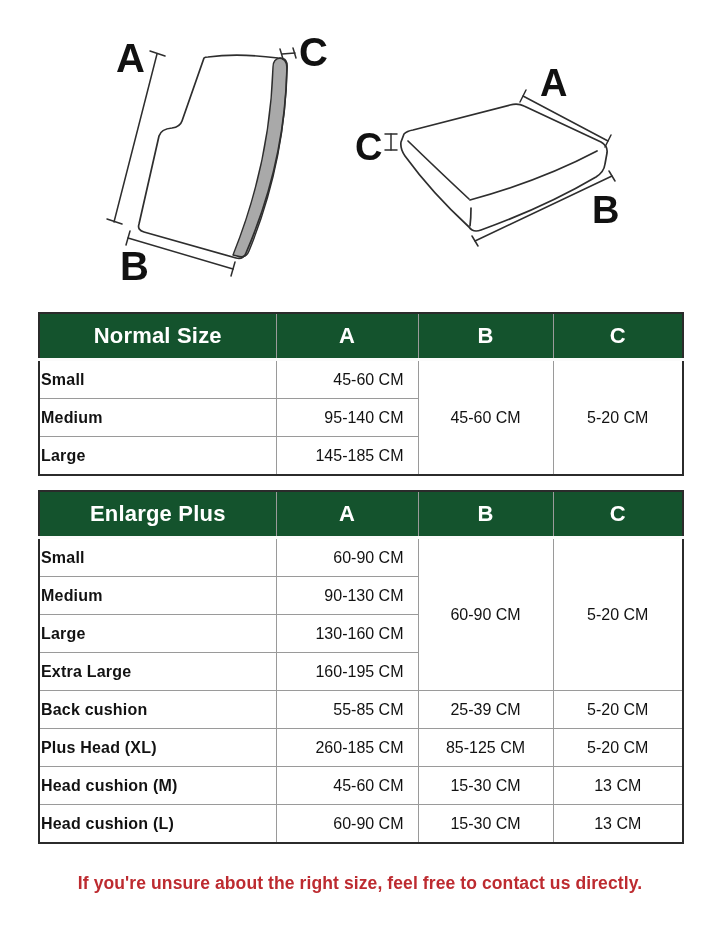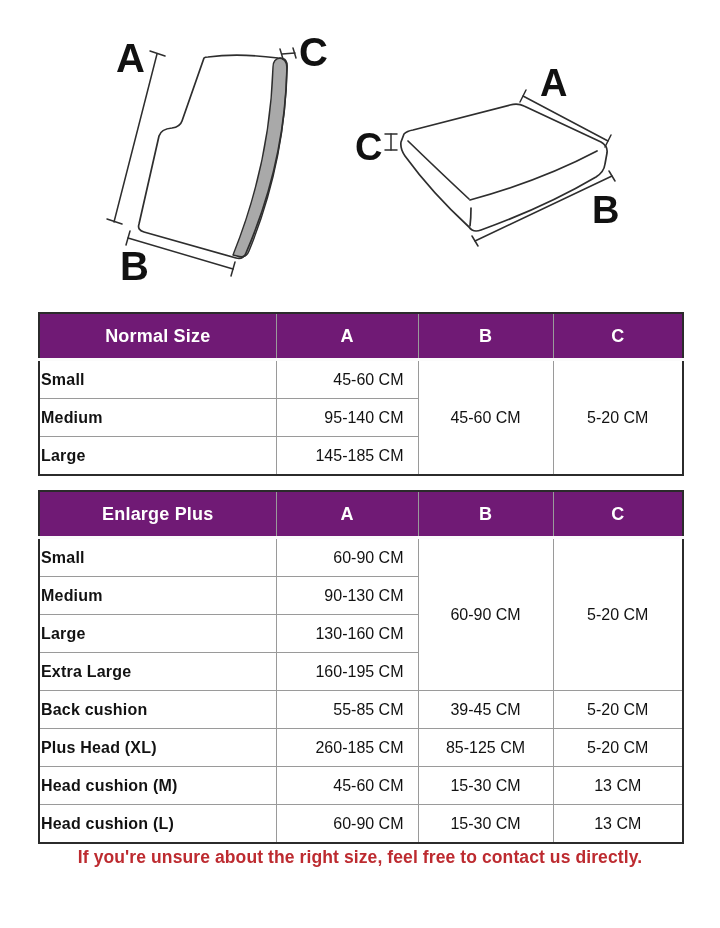--- a/index.html
+++ b/index.html
@@ -17,35 +17,35 @@
 
   
   .size-table-wrap{position:absolute;left:38px;width:644px;}
   .t-normal{top:312px;}
   .t-enlarge{top:490px;}
   table.size-table{
     border-collapse:collapse;table-layout:fixed;width:644px;
     border:2px solid #2b2b2b;
   }
   table.size-table th{
-    background:#701a75;color:#ffffff;font-weight:bold;font-size:18px;
+    background:#14532d;color:#ffffff;font-weight:bold;font-size:22px;
     height:42px;border:1px solid #9a9a9a;border-bottom:3px solid #fbfbfb;
     text-align:center;letter-spacing:.2px;
   }
   table.size-table td{
     border:1px solid #9a9a9a;height:35px;font-size:16px;color:#121212;
     background:#fff;vertical-align:middle;
   }
   td.c-label{font-weight:bold;text-align:left;font-size:17px;letter-spacing:.2px;}
   td.c-a{text-align:right;padding-right:14px;}
   td.c-mid{text-align:center;}
 
   
   .note{
-    position:absolute;left:0;top:840px;width:720px;height:34px;
+    position:absolute;left:0;top:866px;width:720px;height:34px;
     display:flex;align-items:center;justify-content:center;
     font-weight:bold;font-size:17.5px;color:#bd2b30;letter-spacing:.1px;
   }
 </style>
 </head>
 <body>
 
 <div class="canvas">
 
   <div class="diagrams">
@@ -177,21 +177,21 @@
           <td class="c-label">Large</td>
           <td class="c-a">130-160 CM</td>
         </tr>
         <tr>
           <td class="c-label">Extra Large</td>
           <td class="c-a">160-195 CM</td>
         </tr>
         <tr>
           <td class="c-label">Back cushion</td>
           <td class="c-a">55-85 CM</td>
-          <td class="c-mid">39-45 CM</td>
+          <td class="c-mid">25-39 CM</td>
           <td class="c-mid">5-20 CM</td>
         </tr>
         <tr>
           <td class="c-label">Plus Head (XL)</td>
           <td class="c-a">260-185 CM</td>
           <td class="c-mid">85-125 CM</td>
           <td class="c-mid">5-20 CM</td>
         </tr>
         <tr>
           <td class="c-label">Head cushion (M)</td>

